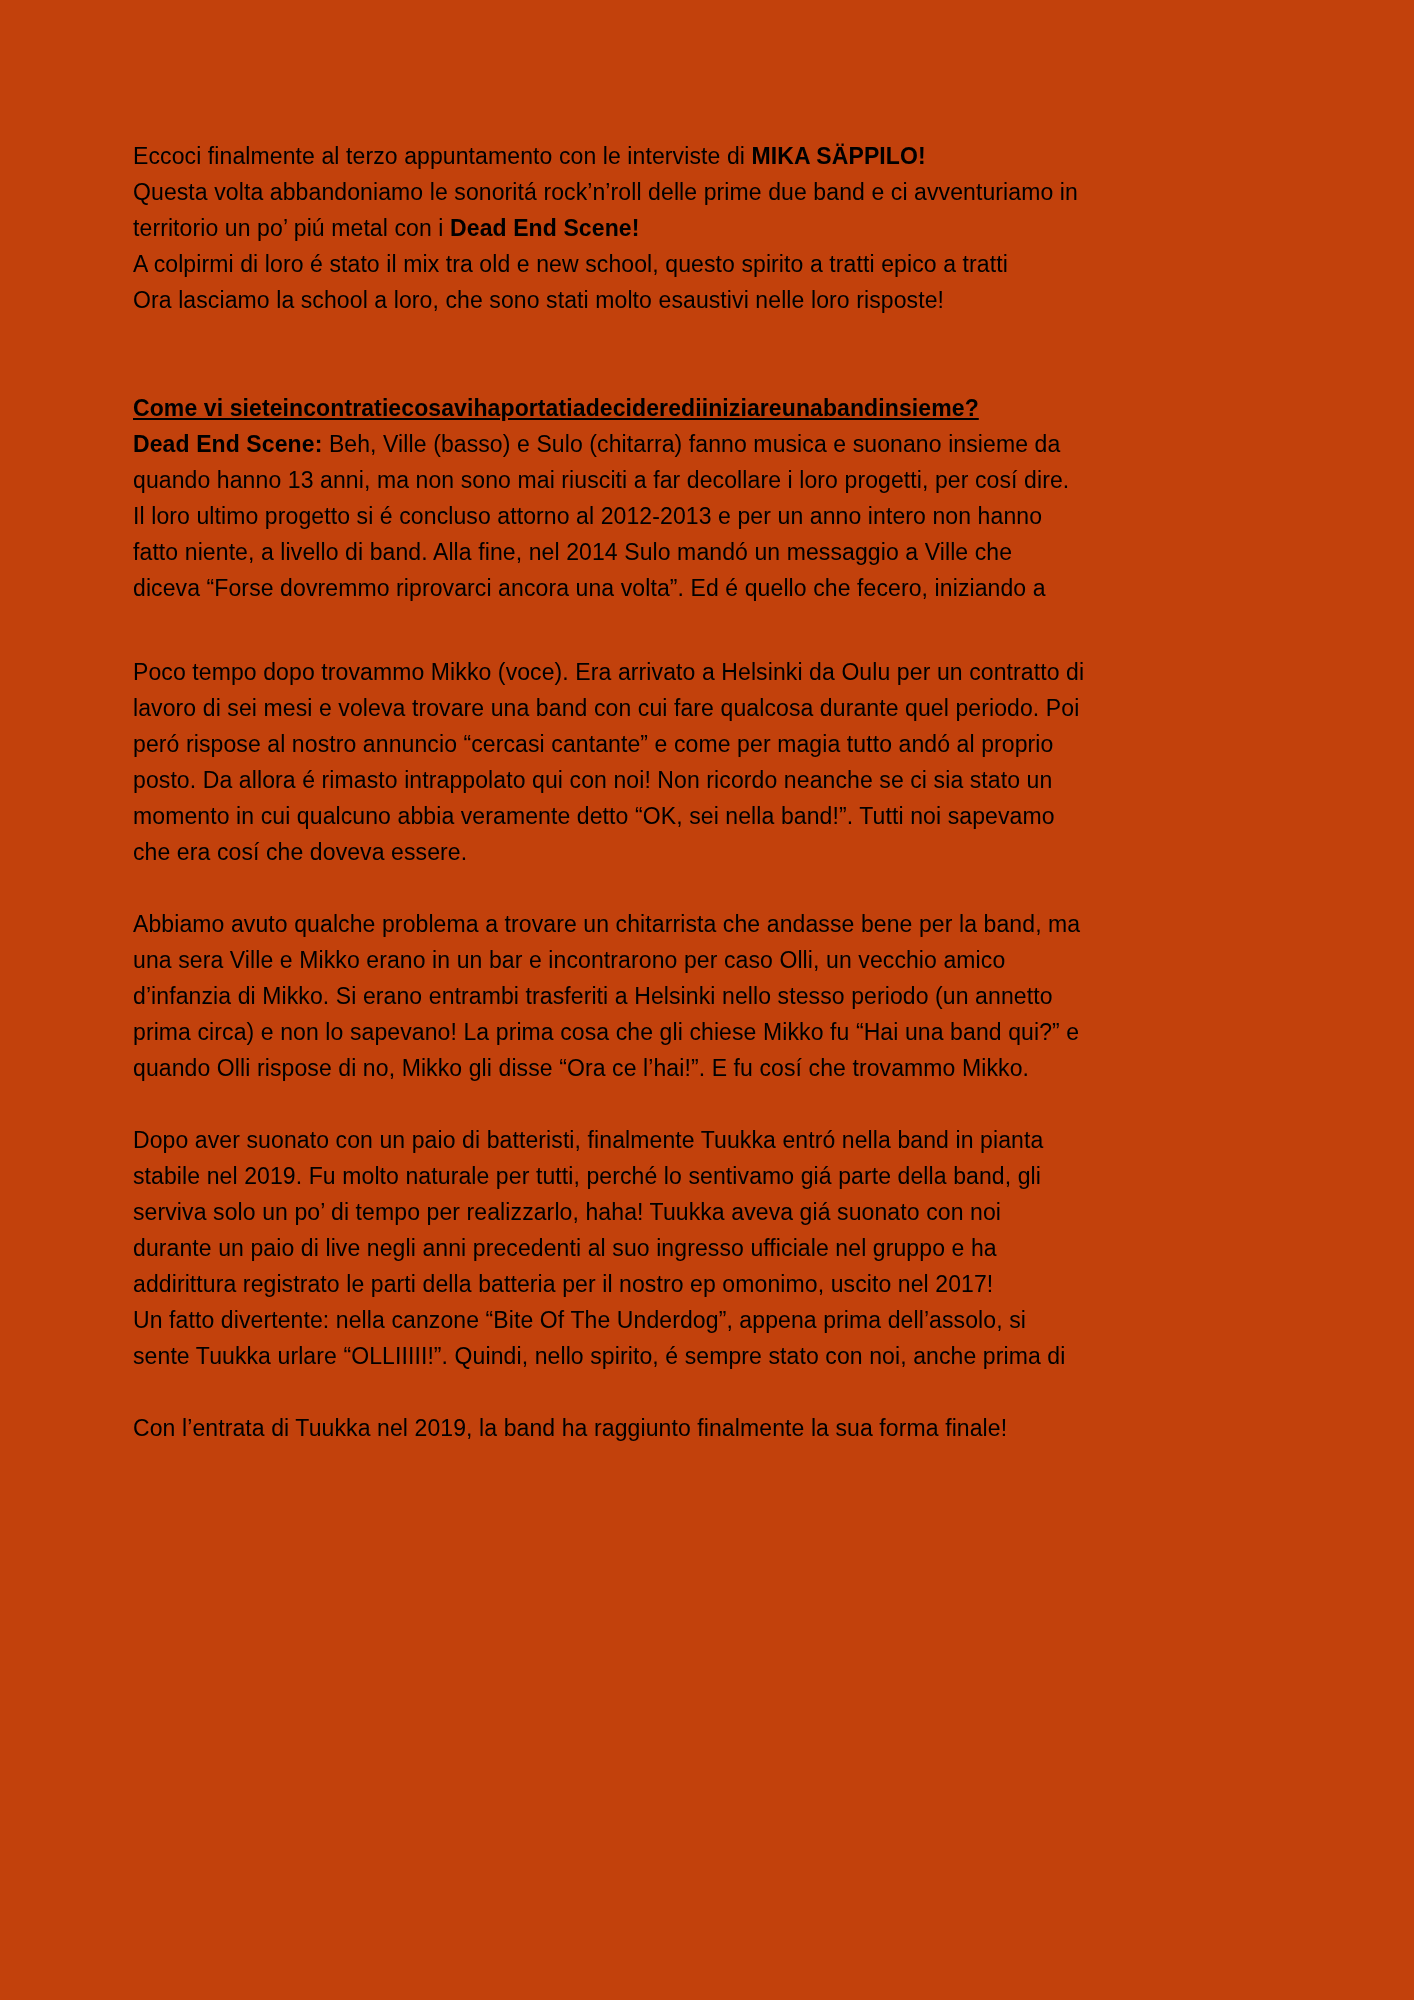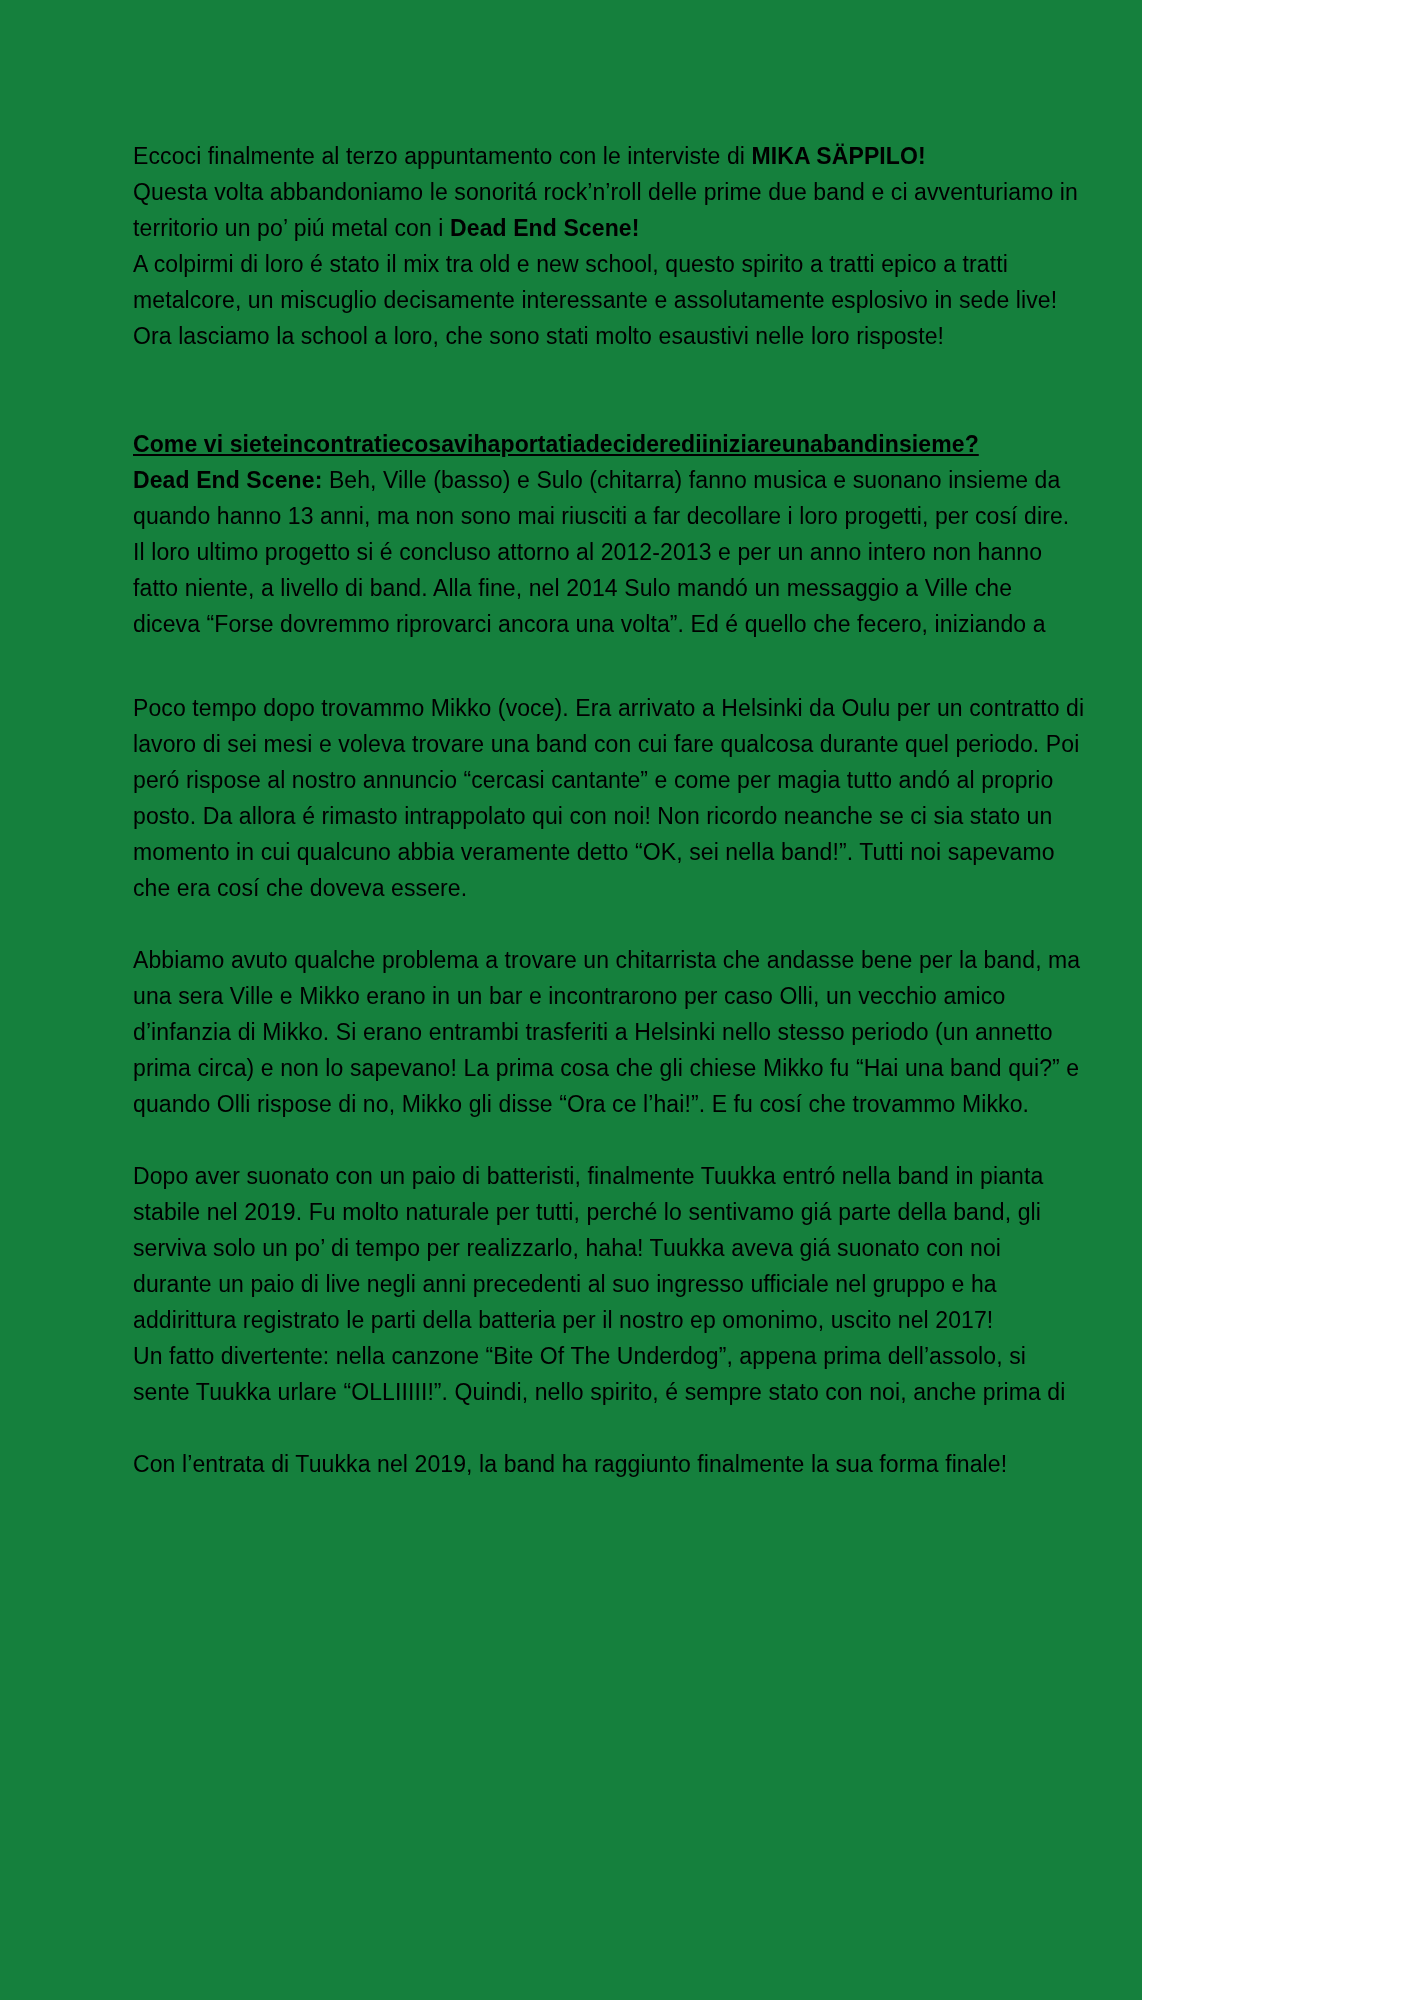--- a/index.html
+++ b/index.html
@@ -9,24 +9,24 @@
   }
   body {
     width: 1414px;
     height: 2000px;
     overflow: hidden;
     font-family: "Liberation Sans", "DejaVu Sans", sans-serif;
     color: #000000;
   }
   .page {
     box-sizing: border-box;
-    width: 1142px;
+    width: 1414px;
     height: 2000px;
     padding: 138px 133px 0 133px;
-    background: #15803d;
+    background: #c2410c;
   }
   .doc-content {
     width: 1148px;
   }
   .line {
     font-size: 23px;
     line-height: 36px;
     white-space: nowrap;
     letter-spacing: 0.1px;
   }
@@ -37,21 +37,20 @@
 </head>
 <body>
 
 <div class="page">
   <div class="doc-content">
       <div class="paragraph" style="margin-bottom: 72px;">
         <div class="line"><span class="run">Eccoci finalmente al terzo appuntamento con le interviste di </span><span class="run bold">MIKA SÄPPILO!</span></div>
         <div class="line"><span class="run">Questa volta abbandoniamo le sonoritá rock’n’roll delle prime due band e ci avventuriamo in</span></div>
         <div class="line"><span class="run">territorio un po’ piú metal con i </span><span class="run bold">Dead End Scene!</span></div>
         <div class="line"><span class="run">A colpirmi di loro é stato il mix tra old e new school, questo spirito a tratti epico a tratti</span></div>
-        <div class="line"><span class="run">metalcore, un miscuglio decisamente interessante e assolutamente esplosivo in sede live!</span></div>
         <div class="line"><span class="run">Ora lasciamo la school a loro, che sono stati molto esaustivi nelle loro risposte!</span></div>
       </div>
       <div class="paragraph" style="margin-bottom: 0px; text-decoration: underline;">
         <div class="line"><span class="run bold">Come vi sieteincontratiecosavihaportatiadeciderediiniziareunabandinsieme?</span></div>
       </div>
       <div class="paragraph" style="margin-bottom: 48px;">
         <div class="line"><span class="run bold">Dead End Scene: </span><span class="run">Beh, Ville (basso) e Sulo (chitarra) fanno musica e suonano insieme da</span></div>
         <div class="line"><span class="run">quando hanno 13 anni, ma non sono mai riusciti a far decollare i loro progetti, per cosí dire.</span></div>
         <div class="line"><span class="run">Il loro ultimo progetto si é concluso attorno al 2012-2013 e per un anno intero non hanno</span></div>
         <div class="line"><span class="run">fatto niente, a livello di band. Alla fine, nel 2014 Sulo mandó un messaggio a Ville che</span></div>

